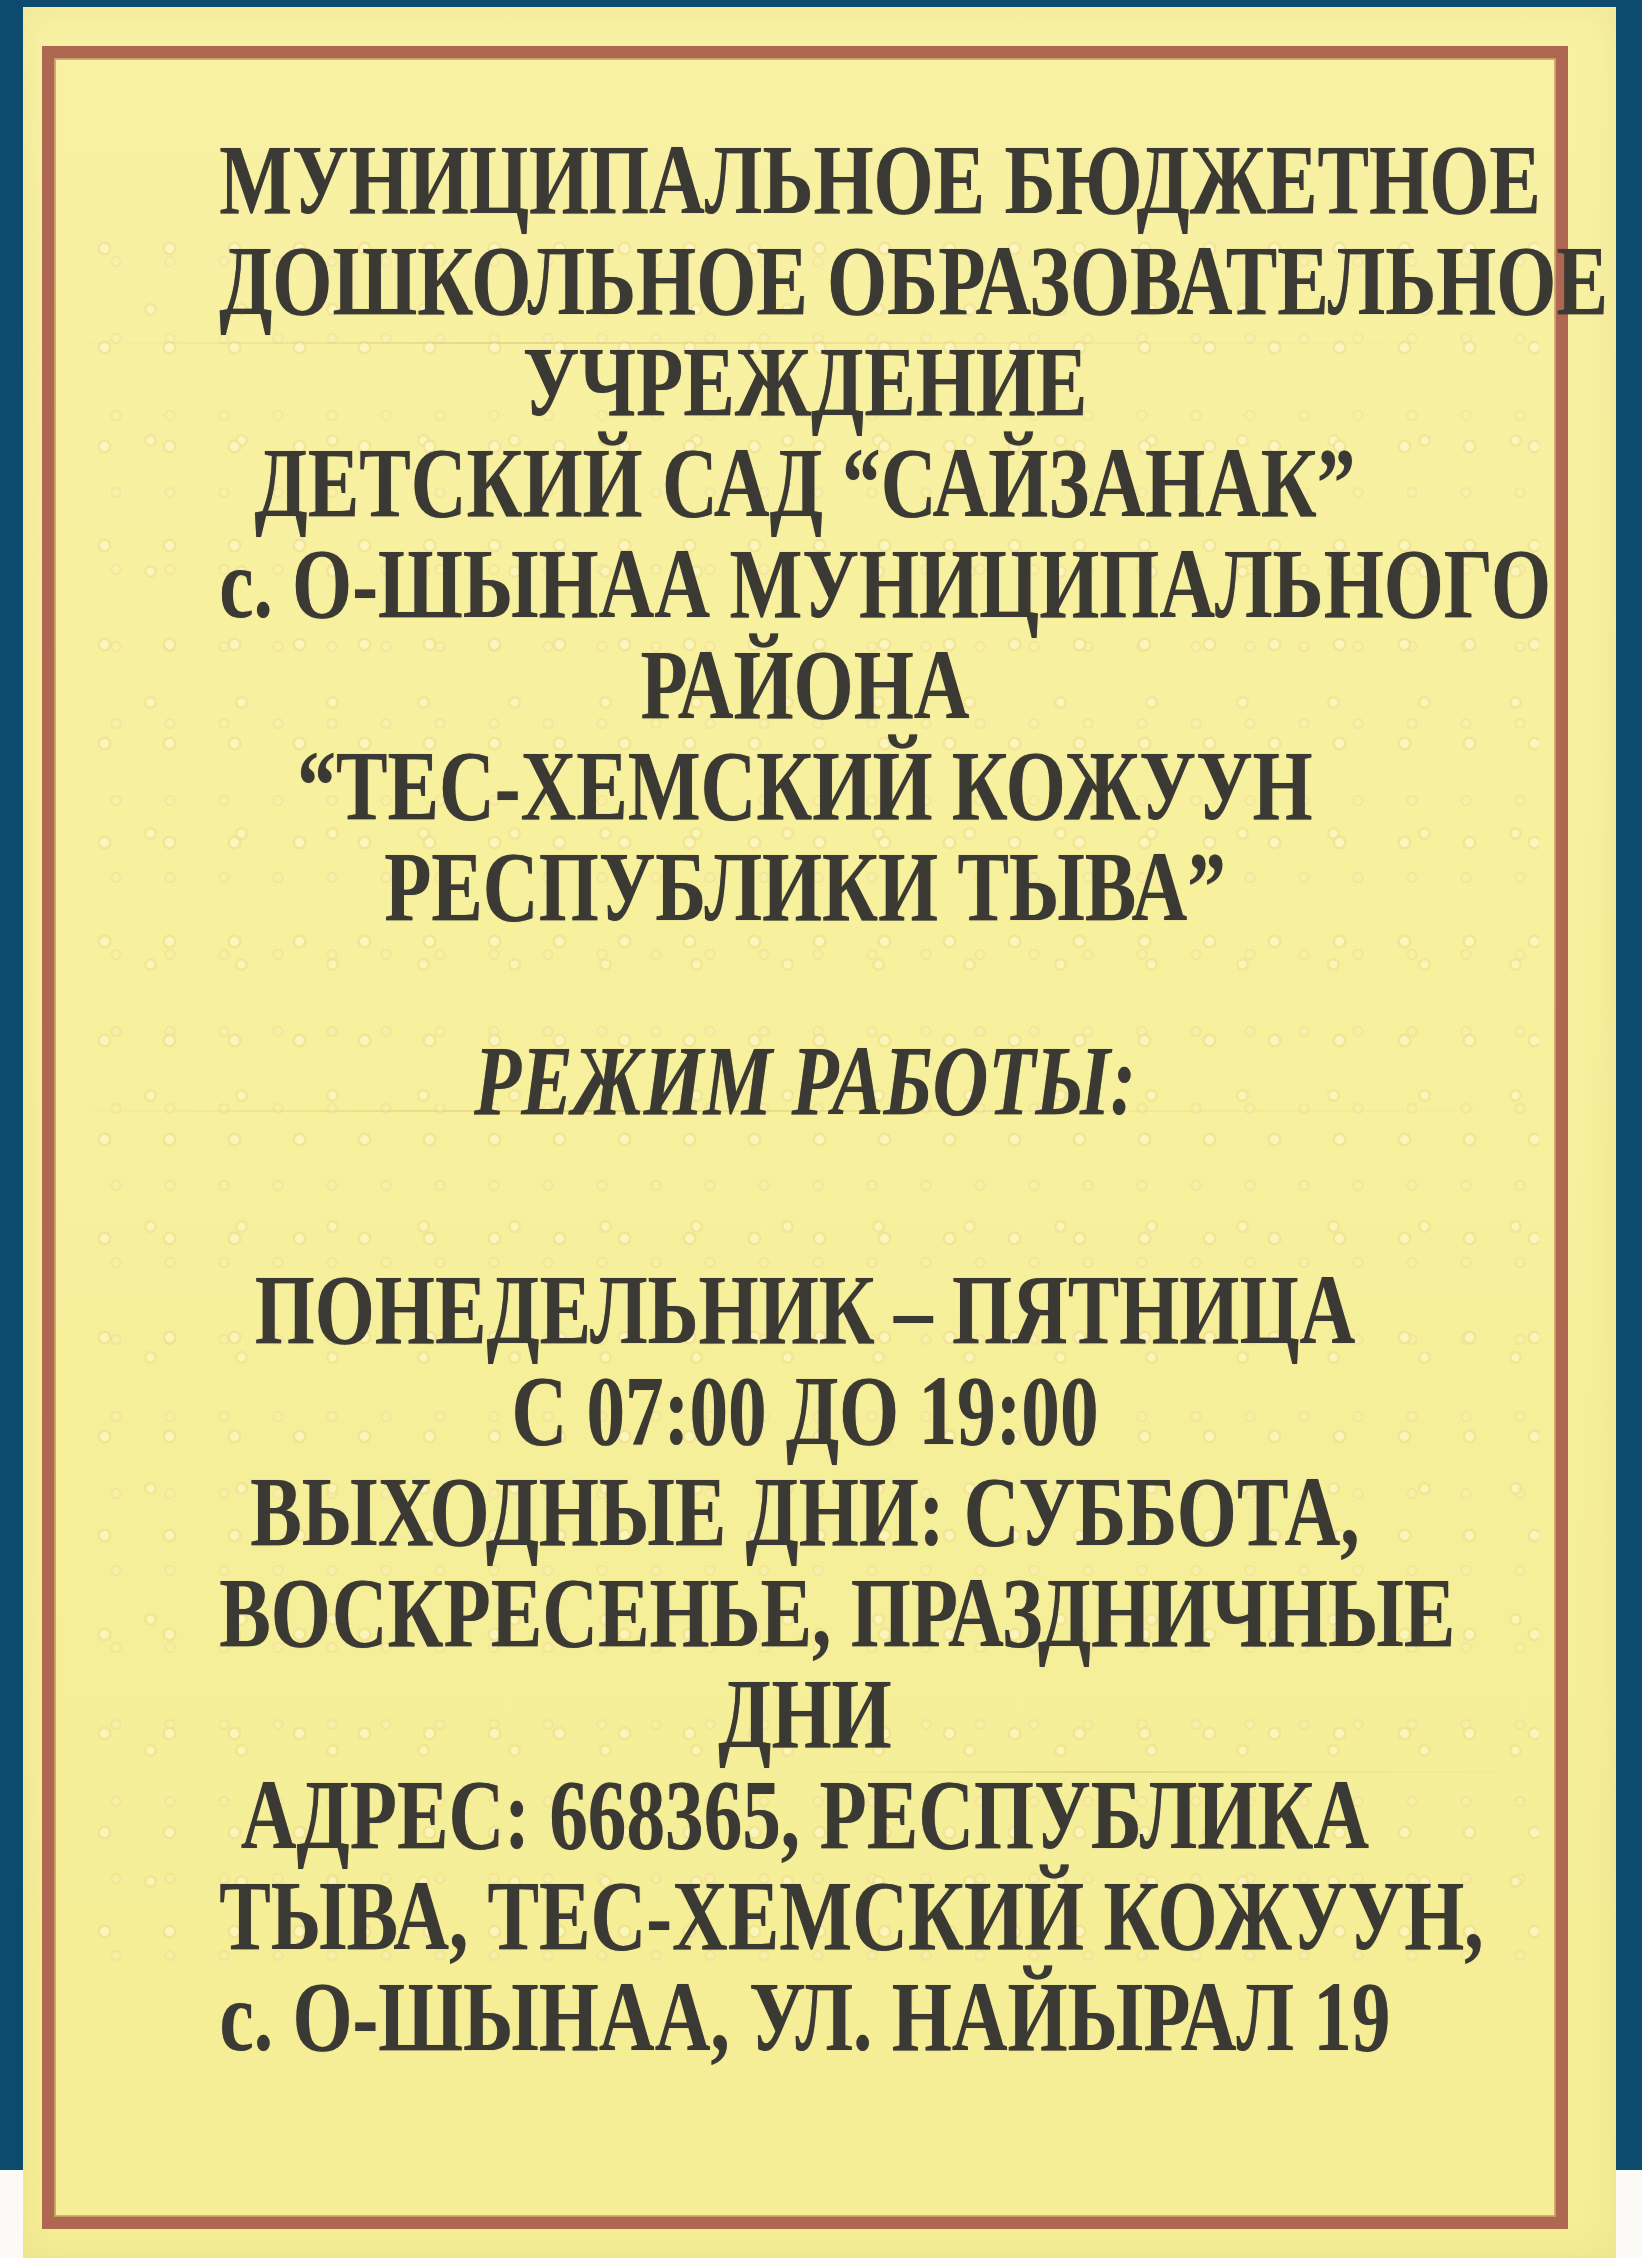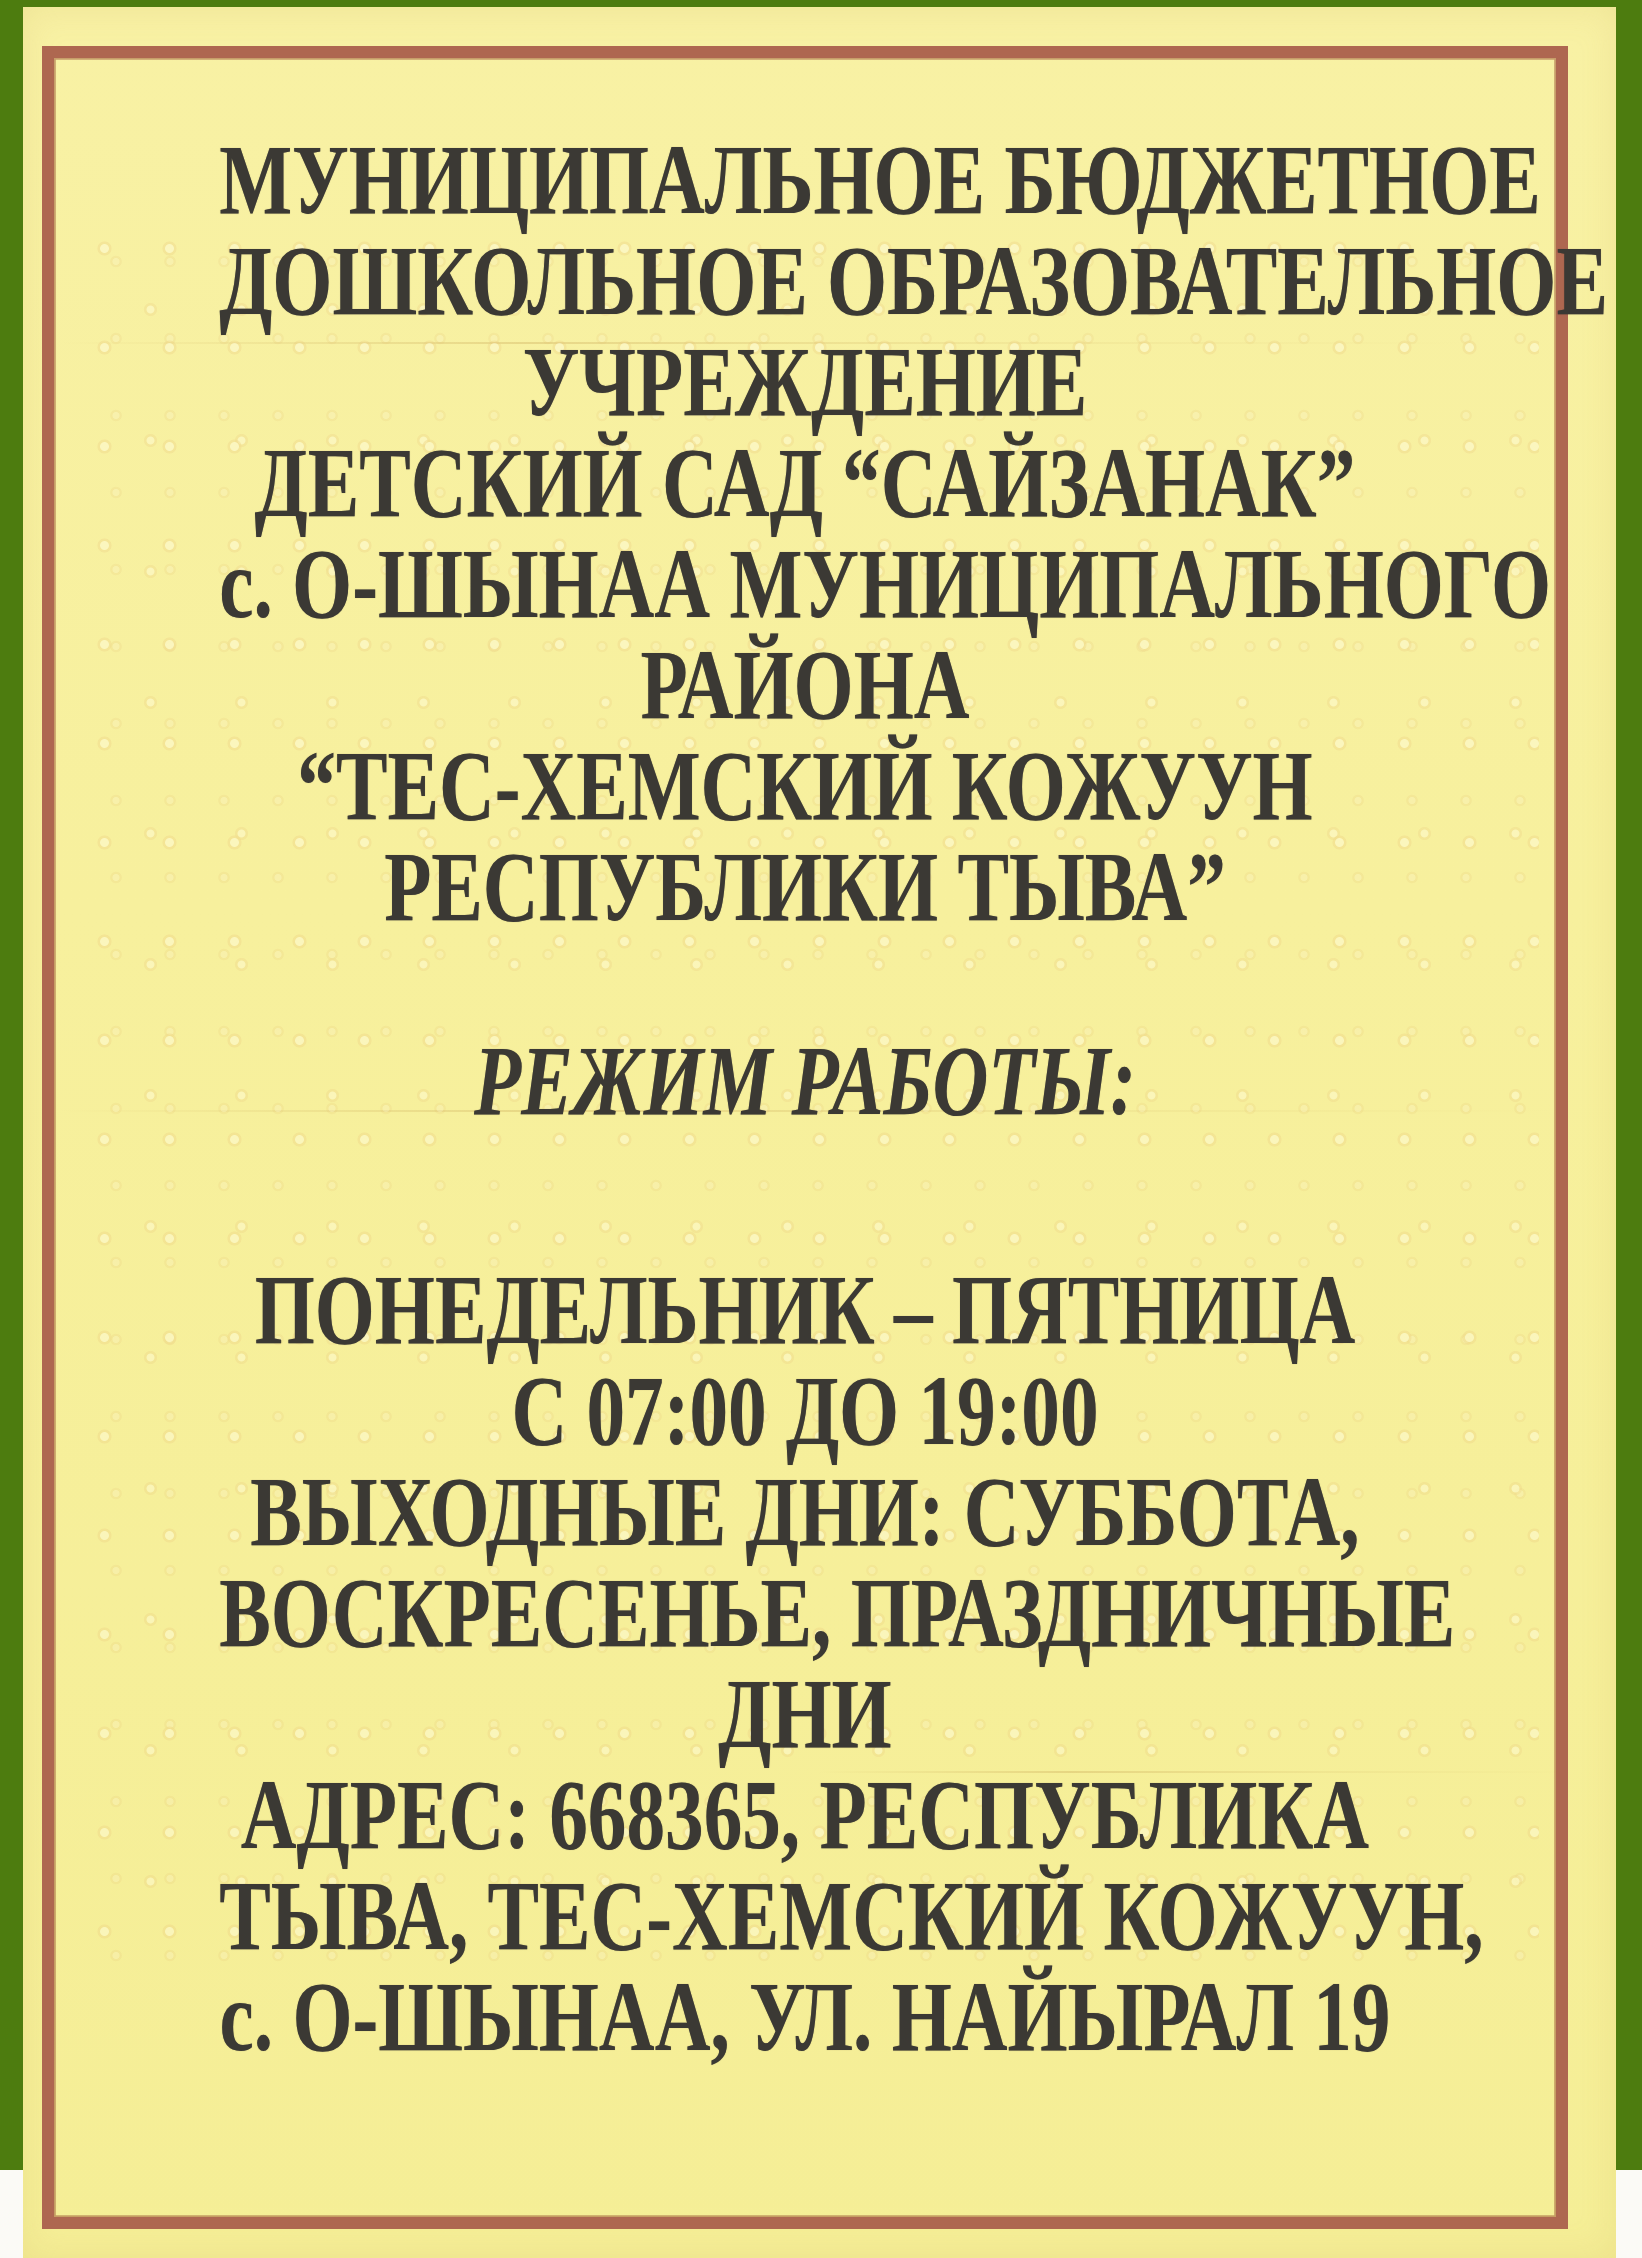--- a/index.html
+++ b/index.html
@@ -9,21 +9,21 @@
     height: 2258px;
     background: #fbfaf6;
     overflow: hidden;
     font-family: "Liberation Serif", serif;
   }
   
   .scan-area {
     position: absolute;
     left: 0; top: 0;
     width: 1643px; height: 2170px;
-    background: #4d7c0f;
+    background: #0c4a6e;
   }
   
   .sign {
     position: absolute;
     left: 23px; top: 7px;
     width: 1593px; height: 2251px;
     background: linear-gradient(180deg, #f8f1a4 0%, #f7f09d 40%, #f5ee96 100%);
     box-shadow: inset 0 0 35px rgba(200,170,90,.18);
   }
   

